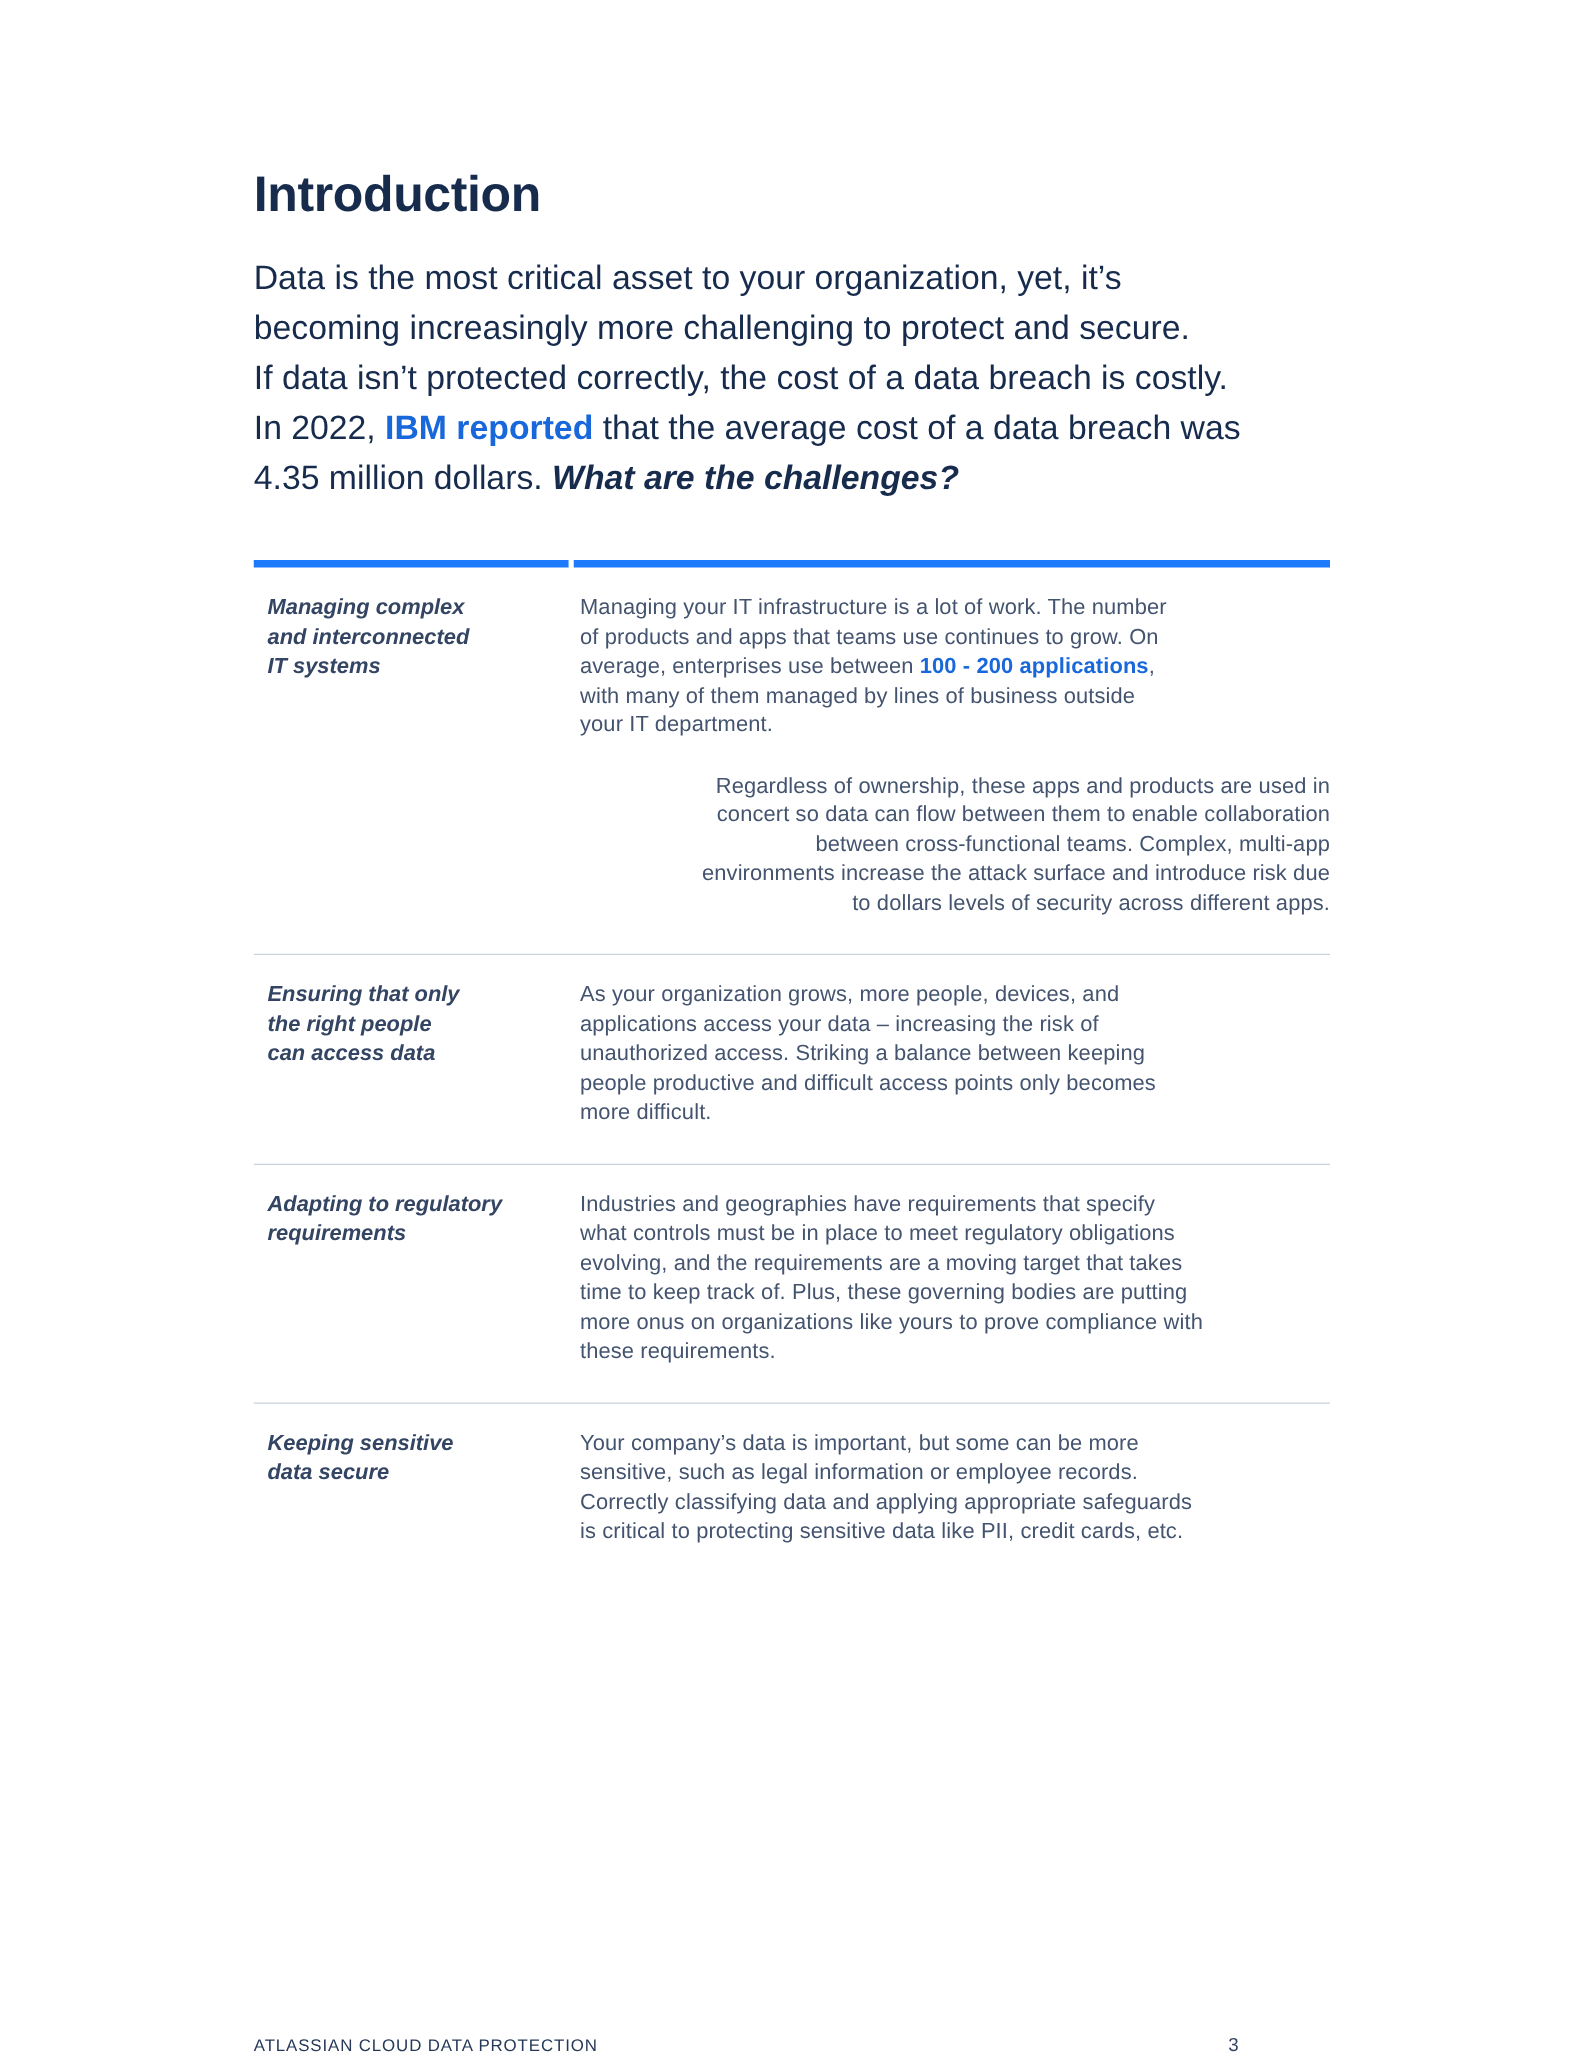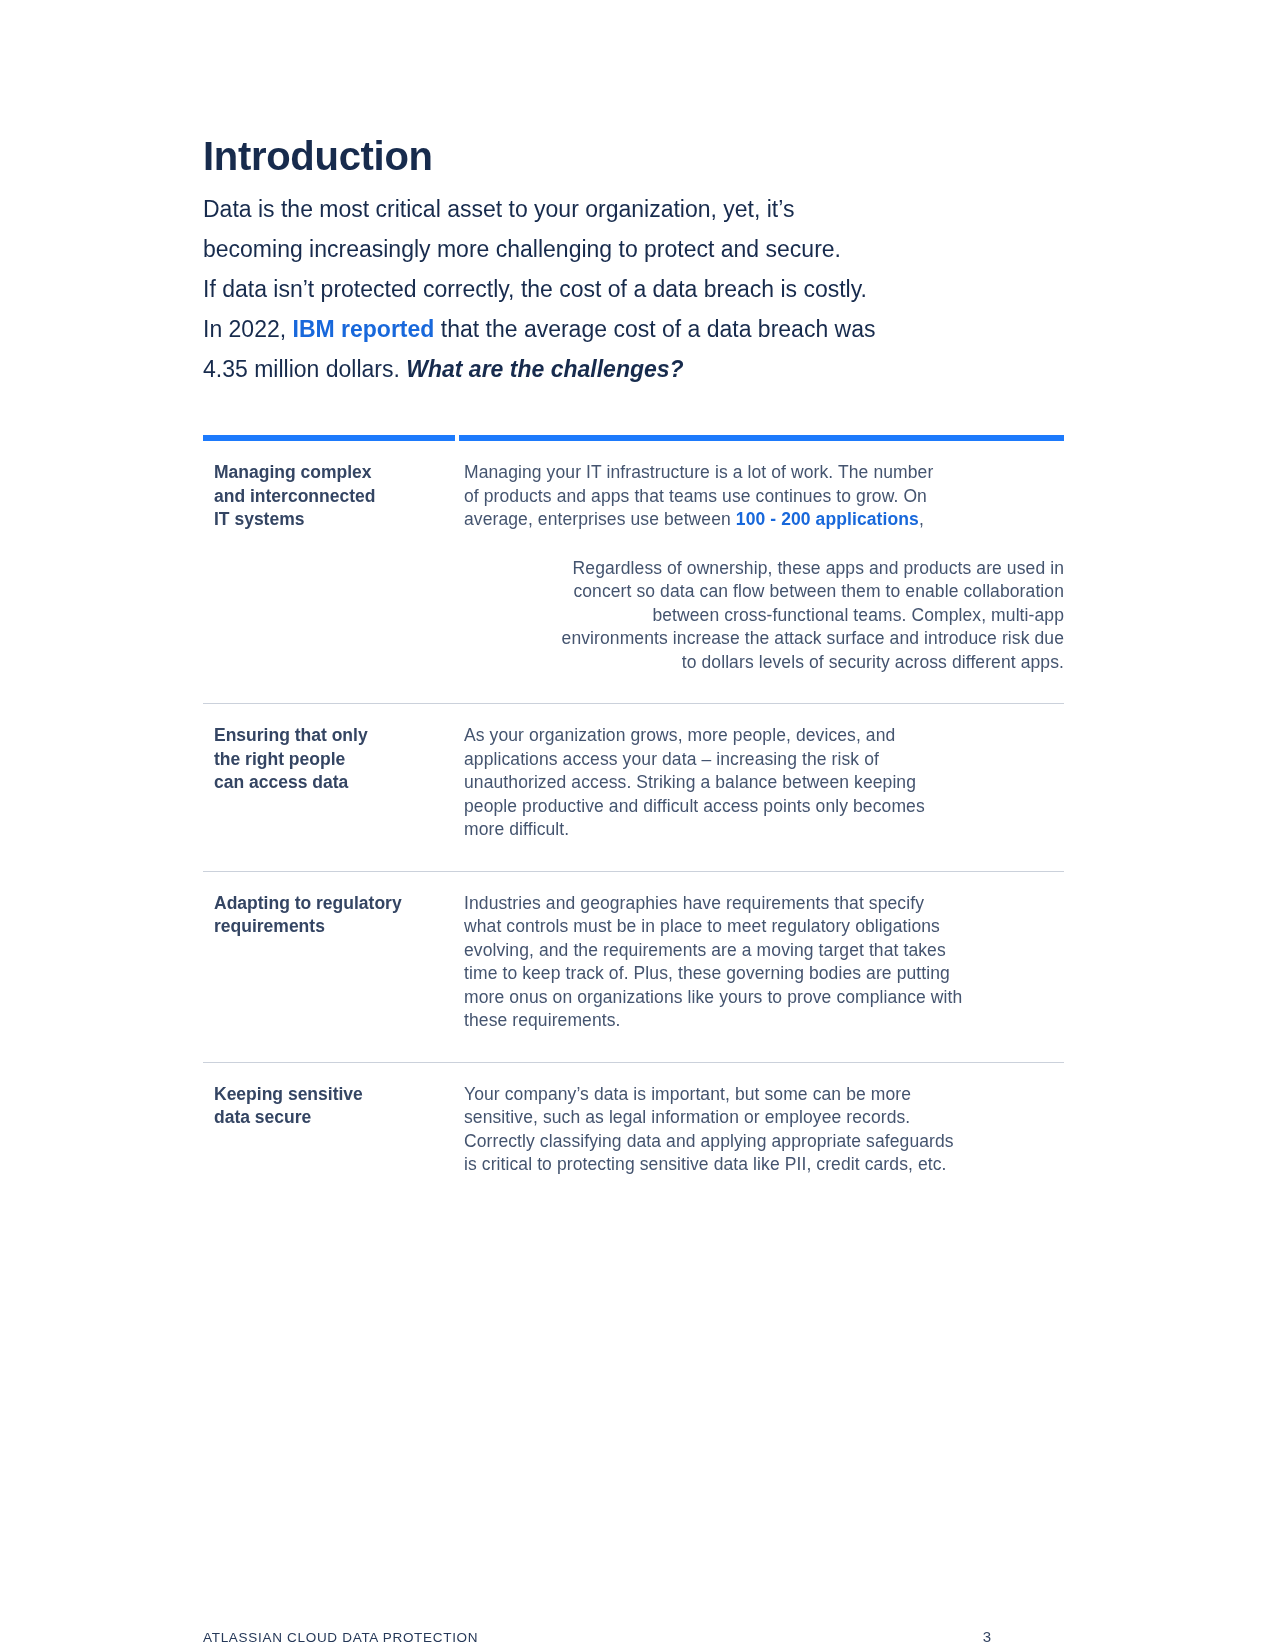--- a/index.html
+++ b/index.html
@@ -19,22 +19,22 @@
   }
   .page-title {
     margin: 132px 0 0 0;
     font-size: 40px;
     line-height: 48px;
     font-weight: 700;
     letter-spacing: -0.3px;
     color: #172B4D;
   }
   .intro {
-    margin-top: 9px;
-    font-size: 23px;
+    margin-top: 22px;
+    font-size: 27px;
     line-height: 40px;
     color: #172B4D;
   }
   .intro-line { white-space: nowrap; }
   .text-link {
     color: #1868DB;
     font-weight: 700;
     text-decoration: none;
     cursor: pointer;
   }
@@ -50,20 +50,21 @@
   .trow + .trow { border-top: 1px solid #CBD1DB; }
   .tlabel {
     width: 256px;
     box-sizing: border-box;
     padding-left: 11px;
     padding-right: 30px;
     font-size: 17.5px;
     line-height: 23.5px;
     font-weight: 700;
     color: #344563;
+    font-style: italic;
   }
   .tbody-cell {
     flex: 1;
     padding-left: 5px;
     font-size: 17.5px;
     line-height: 23.5px;
     color: #44546F;
     letter-spacing: 0.1px;
   }
   .para + .para { margin-top: 25px; text-align: right; }
@@ -118,20 +119,24 @@
             <div class="text-line">and interconnected</div>
             <div class="text-line">IT systems</div>
           </div>
         <div class="tbody-cell">
           <div class="para">
             <div>
                 <div class="text-line">Managing your IT infrastructure is a lot of work. The number</div>
                 <div class="text-line">of products and apps that teams use continues to grow. On</div>
               </div>
             <div class="body-line"><span>average, enterprises use between </span><a class="text-link">100 - 200 applications</a><span>,</span></div>
+            <div>
+                <div class="text-line">with many of them managed by lines of business outside</div>
+                <div class="text-line">your IT department.</div>
+              </div>
           </div>
           <div class="para">
               <div class="text-line">Regardless of ownership, these apps and products are used in</div>
               <div class="text-line">concert so data can flow between them to enable collaboration</div>
               <div class="text-line">between cross-functional teams. Complex, multi-app</div>
               <div class="text-line">environments increase the attack surface and introduce risk due</div>
               <div class="text-line">to dollars levels of security across different apps.</div>
             </div>
         </div>
       </div>

